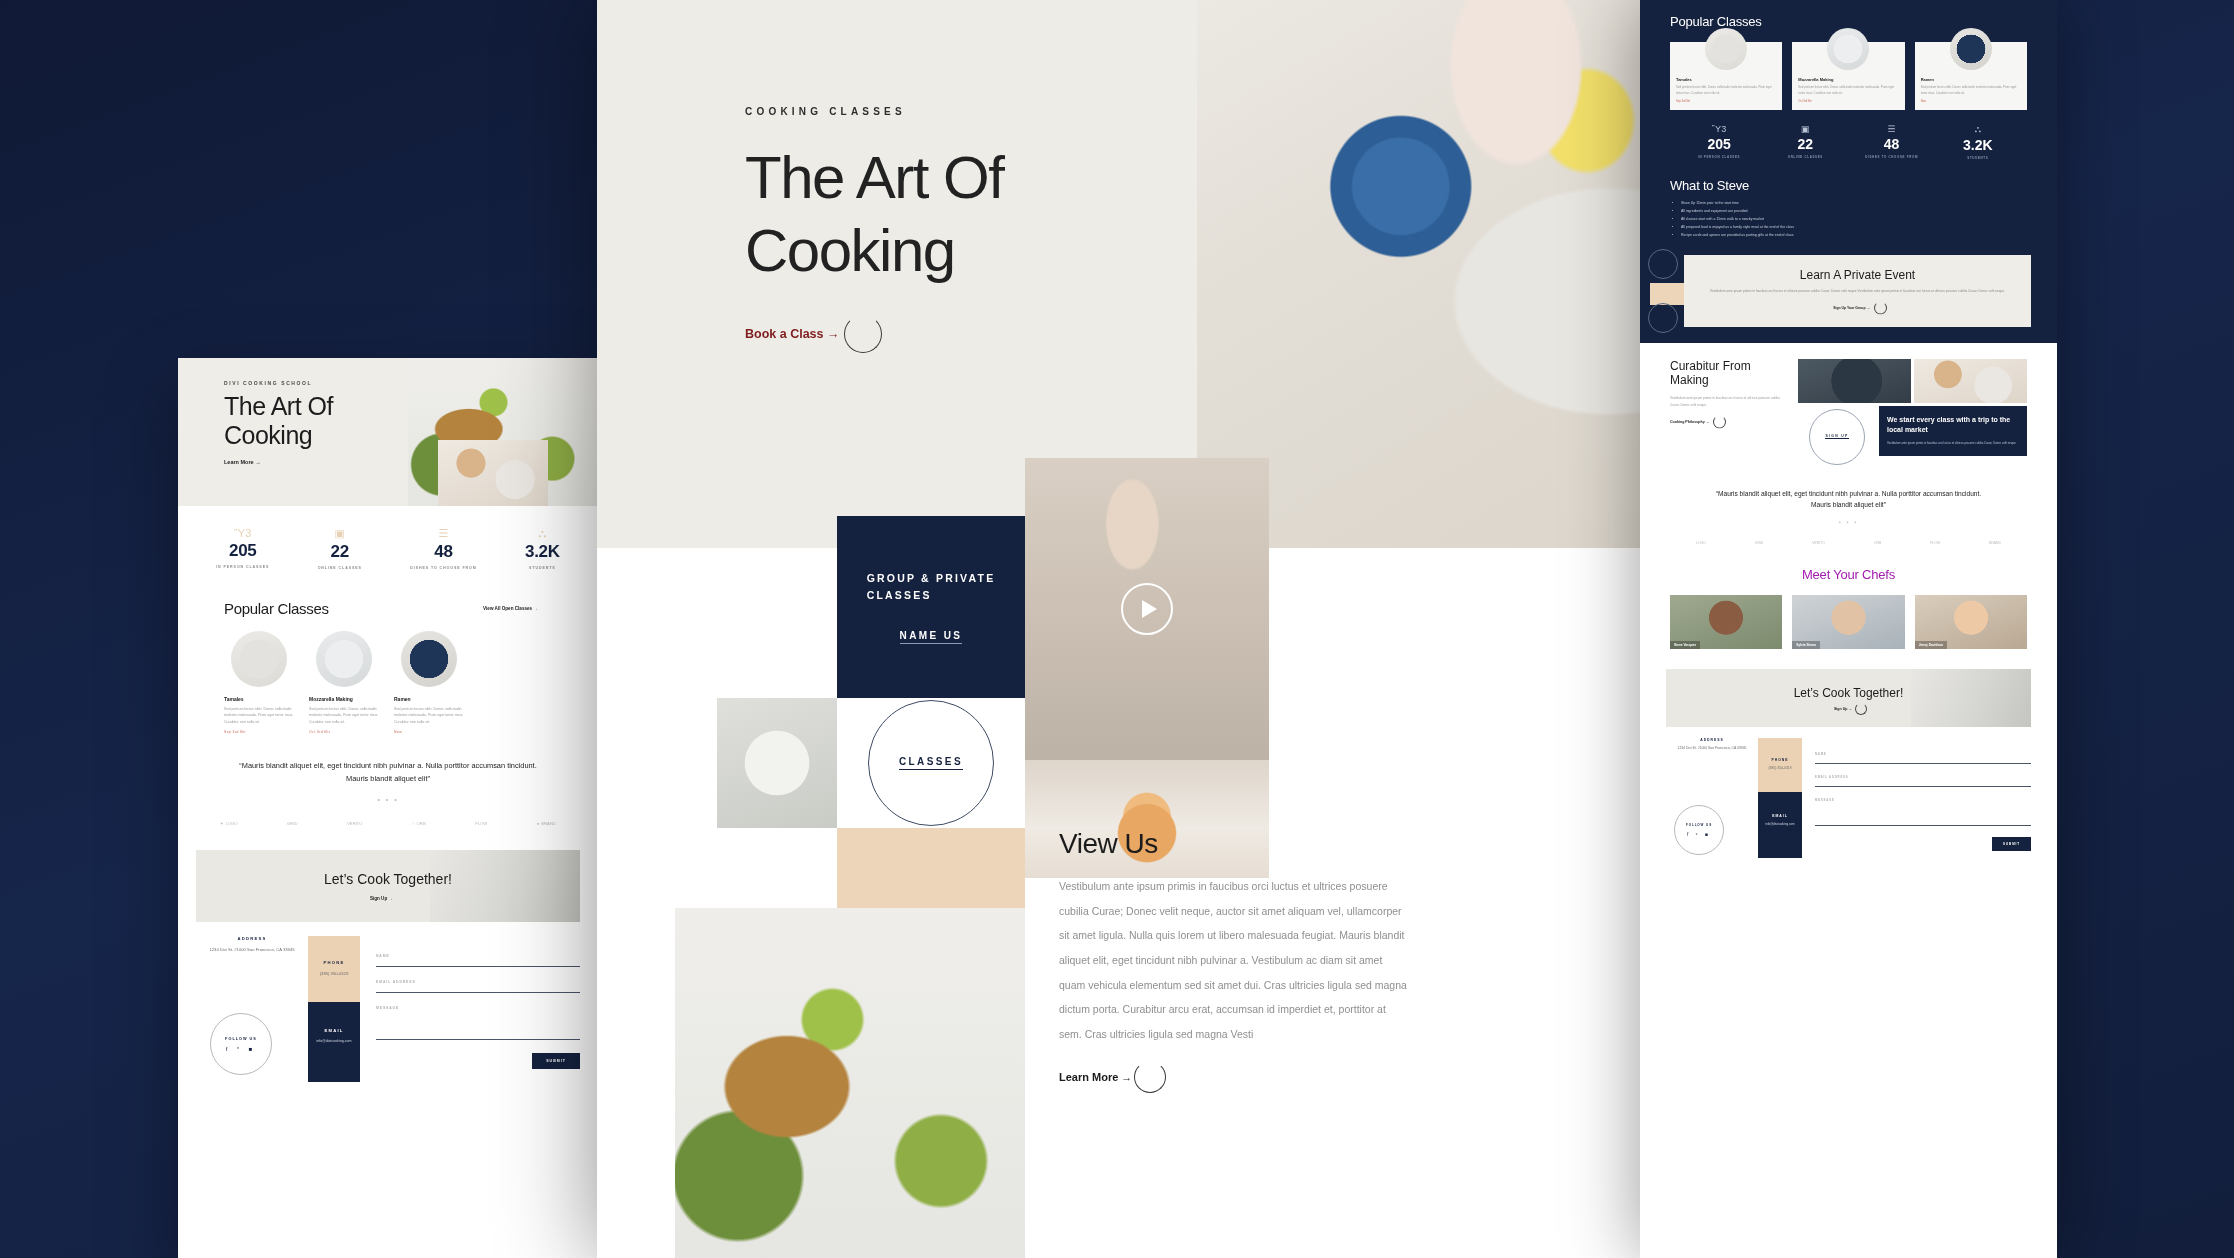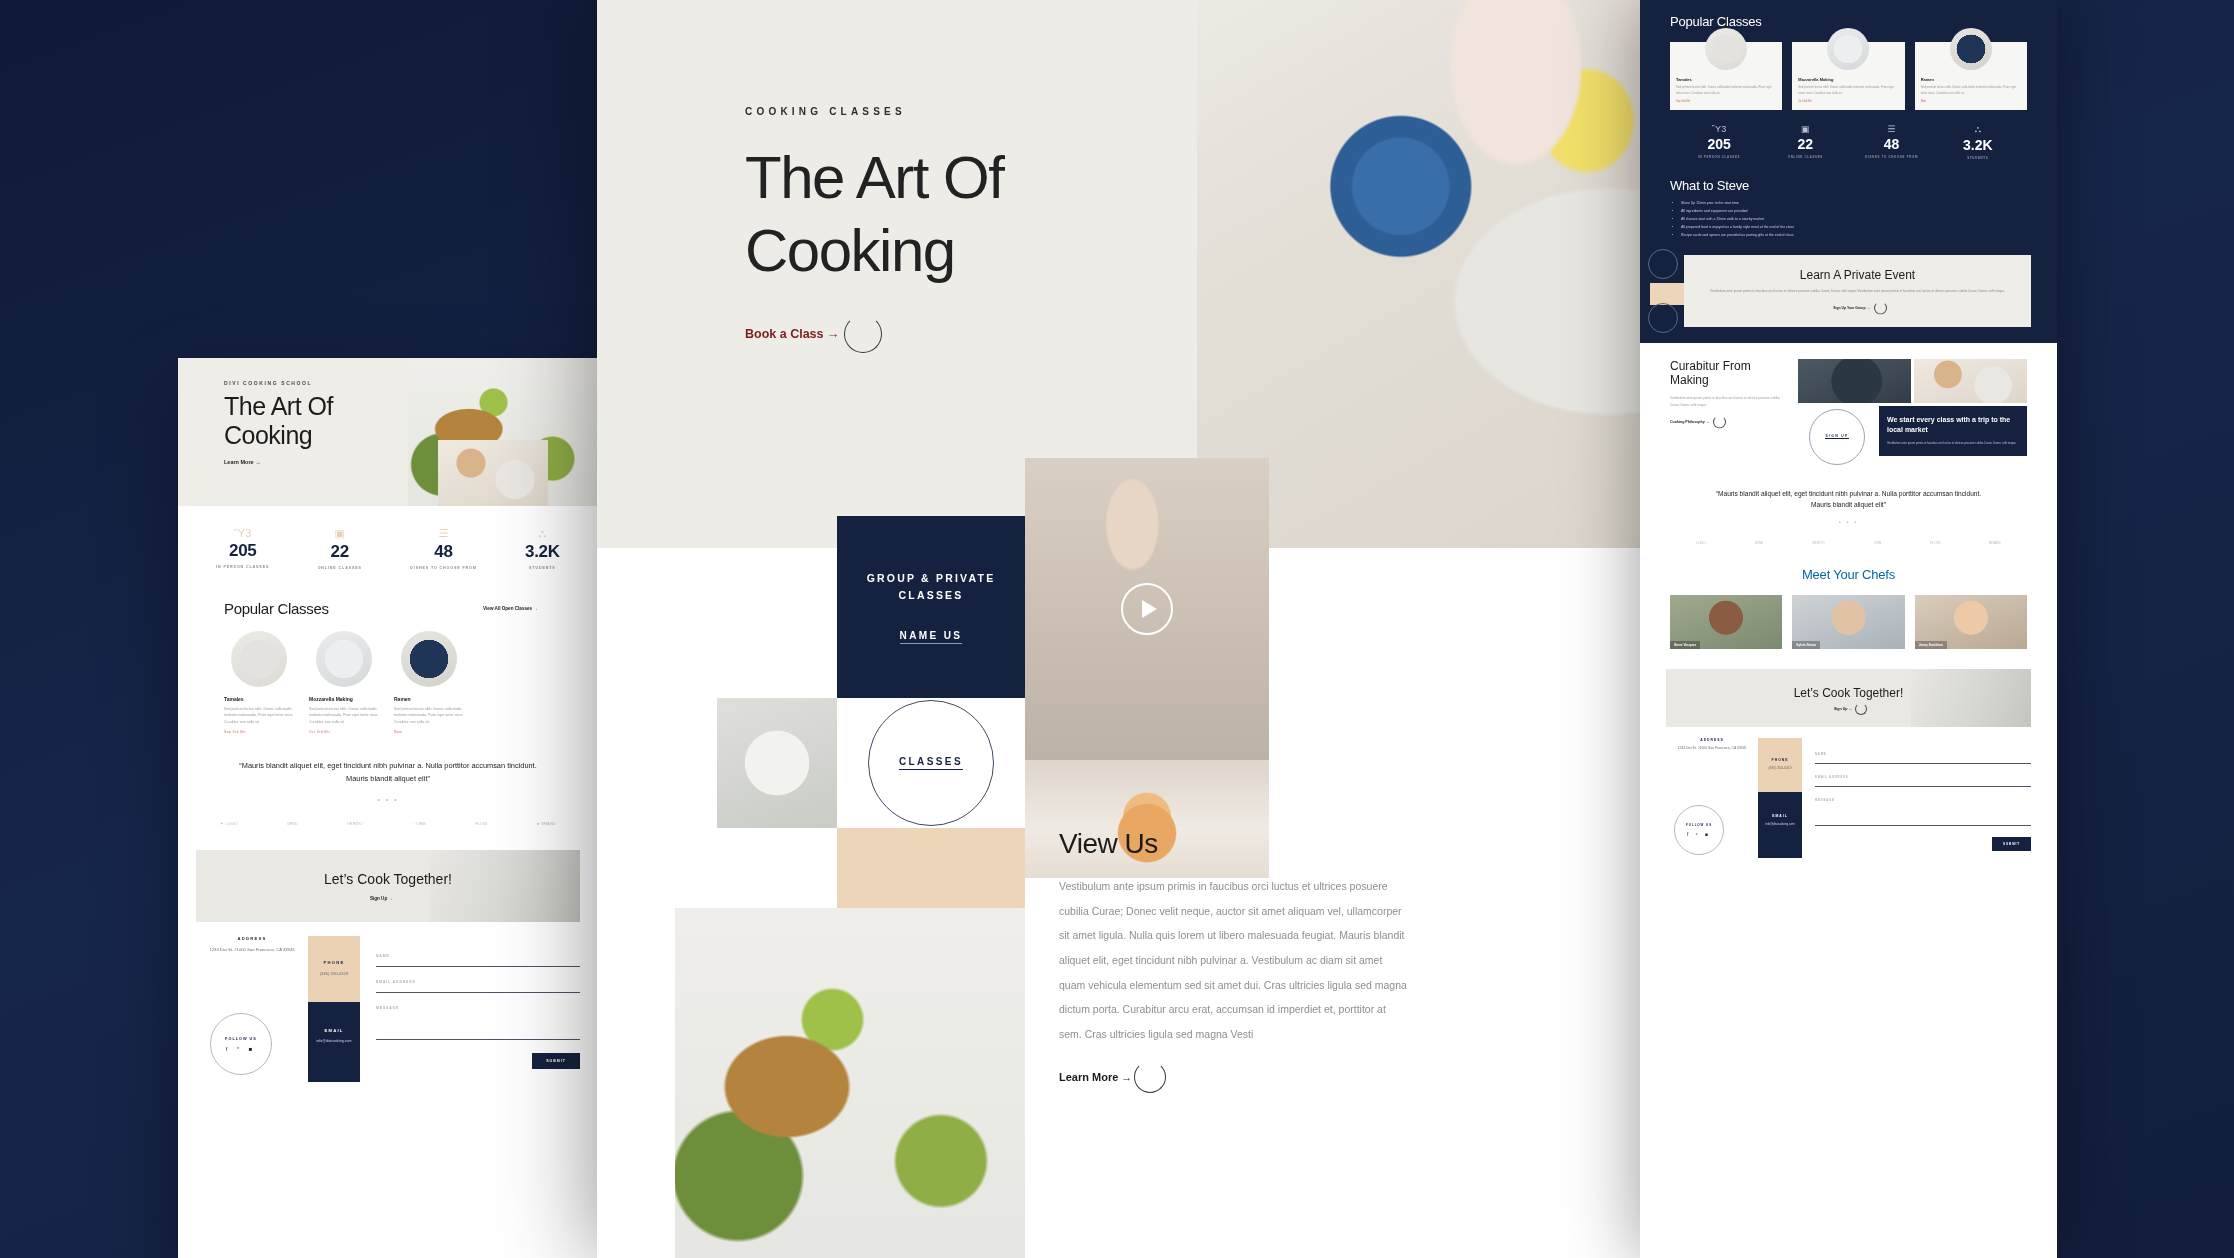--- a/index.html
+++ b/index.html
@@ -153,21 +153,21 @@
   .C-hero-left { width:600px; background:#edece7; padding:106px 0 0 148px;}
   .C-eyebrow { font-size:10px; letter-spacing:4.2px; font-weight:700; color:#2d2d2d;}
   .C-h1 { font-size:60px; line-height:1.22; color:#222; font-weight:400; letter-spacing:-1.5px; margin-top:24px;}
   .C-cta { margin-top:40px; font-size:12.5px; font-weight:700; color:#7f1d1d; position:relative; display:inline-block; padding-right:34px;}
   .C-cta .ring { width:38px;height:38px;border:1.3px solid #3a3a3a;border-radius:50%;position:absolute;right:-8px;top:50%;transform:translateY(-50%);border-top-color:transparent;}
   .C-hero-right { flex:1; }
 
   .C-mid { position:relative; height:200px; }
   .C-grid { position:relative; height:532px; }
   .C-navy-box { position:absolute; left:240px; top:-232px; width:188px; height:182px; background:#15223f; color:#fff; display:flex; flex-direction:column; align-items:center; justify-content:center; z-index:3;}
-  .C-navy-box .t { font-size:10.5px; letter-spacing:2.2px; font-weight:700; text-align:center; line-height:1.65;}
+  .C-navy-box .t { font-size:10.5px; letter-spacing:2.2px; font-weight:700; text-align:left; line-height:1.65;}
   .C-navy-box .j { margin-top:26px; font-size:10px; letter-spacing:2.4px; font-weight:700; border-bottom:1px solid #8e9bb5; padding-bottom:2px;}
   .C-video { position:absolute; left:428px; top:-290px; width:244px; height:302px; z-index:2;}
   .C-play { position:absolute; left:50%; top:50%; transform:translate(-50%,-50%); width:52px;height:52px;border:2px solid #fff;border-radius:50%;display:flex;align-items:center;justify-content:center;}
   .C-play i { width:0;height:0;border-left:15px solid #fff;border-top:9px solid transparent;border-bottom:9px solid transparent;margin-left:4px;}
   .C-tile-avo { position:absolute; left:120px; top:-50px; width:120px; height:130px; }
   .C-circ { position:absolute; left:240px; top:-50px; width:188px; height:130px; background:#fff; display:flex;align-items:center;justify-content:center; z-index:4;}
   .C-circ .o { width:126px;height:126px;border:1px solid #3c4a63;border-radius:50%;display:flex;align-items:center;justify-content:center;}
   .C-circ .o span { font-size:10px; letter-spacing:2.4px; font-weight:700; color:#15223f; border-bottom:1px solid #15223f; padding-bottom:2px;}
   .C-tile-donut { position:absolute; left:428px; top:12px; width:244px; height:118px;}
   .C-tan { position:absolute; left:240px; top:80px; width:188px; height:182px; background:#ecd5b9; display:flex;align-items:center;justify-content:center;}
@@ -175,21 +175,21 @@
   .C-about { position:absolute; left:462px; top:80px; width:350px;}
   .C-h2 { font-size:28px; color:#1c1c1c; font-weight:400; letter-spacing:-.5px;}
   .C-body { font-size:10.5px; line-height:2.35; color:#8f8f8f; margin-top:14px;}
   .C-learn { margin-top:24px; font-size:11px; font-weight:700; color:#1c1c1c; position:relative; display:inline-block; padding-right:28px;}
   .C-learn .ring { width:32px;height:32px;border:1.2px solid #3a3a3a;border-radius:50%;position:absolute;right:-6px;top:50%;transform:translateY(-50%);border-top-color:transparent;}
   .C-limes { position:absolute; left:78px; top:160px; width:350px; height:372px;}
 
   
   .R-navy { background:#15223f; color:#fff; padding:14px 30px 16px;}
   .R-h2 { font-size:13px; font-weight:400; letter-spacing:-.2px;}
-  .R-h2.dark { color:#0369a1;}
+  .R-h2.dark { color:#a21caf;}
   .R-cards { display:flex; gap:10px; margin-top:13px;}
   .R-card { flex:1; background:#f6f6f4; padding:0 6px 7px; position:relative;}
   .R-card .cimg { width:42px;height:42px;border-radius:50%; margin:-14px auto 0; display:block;}
   .R-card .cttl { font-size:4px; font-weight:700; color:#1c1c1c; margin-top:7px;}
   .R-card .cdesc { font-size:2.9px; line-height:1.9; color:#9a9a9a; margin-top:3px;}
   .R-card .clink { font-size:2.7px; color:#c96a5a; margin-top:4px;}
   .R-stats { display:flex; justify-content:space-between; padding:14px 6px 4px;}
   .R-stat { text-align:center; flex:1;}
   .R-stat .ic { font-size:9px; color:#b9c3d6;}
   .R-stat .num { font-size:14px; font-weight:700; margin-top:2px;}

